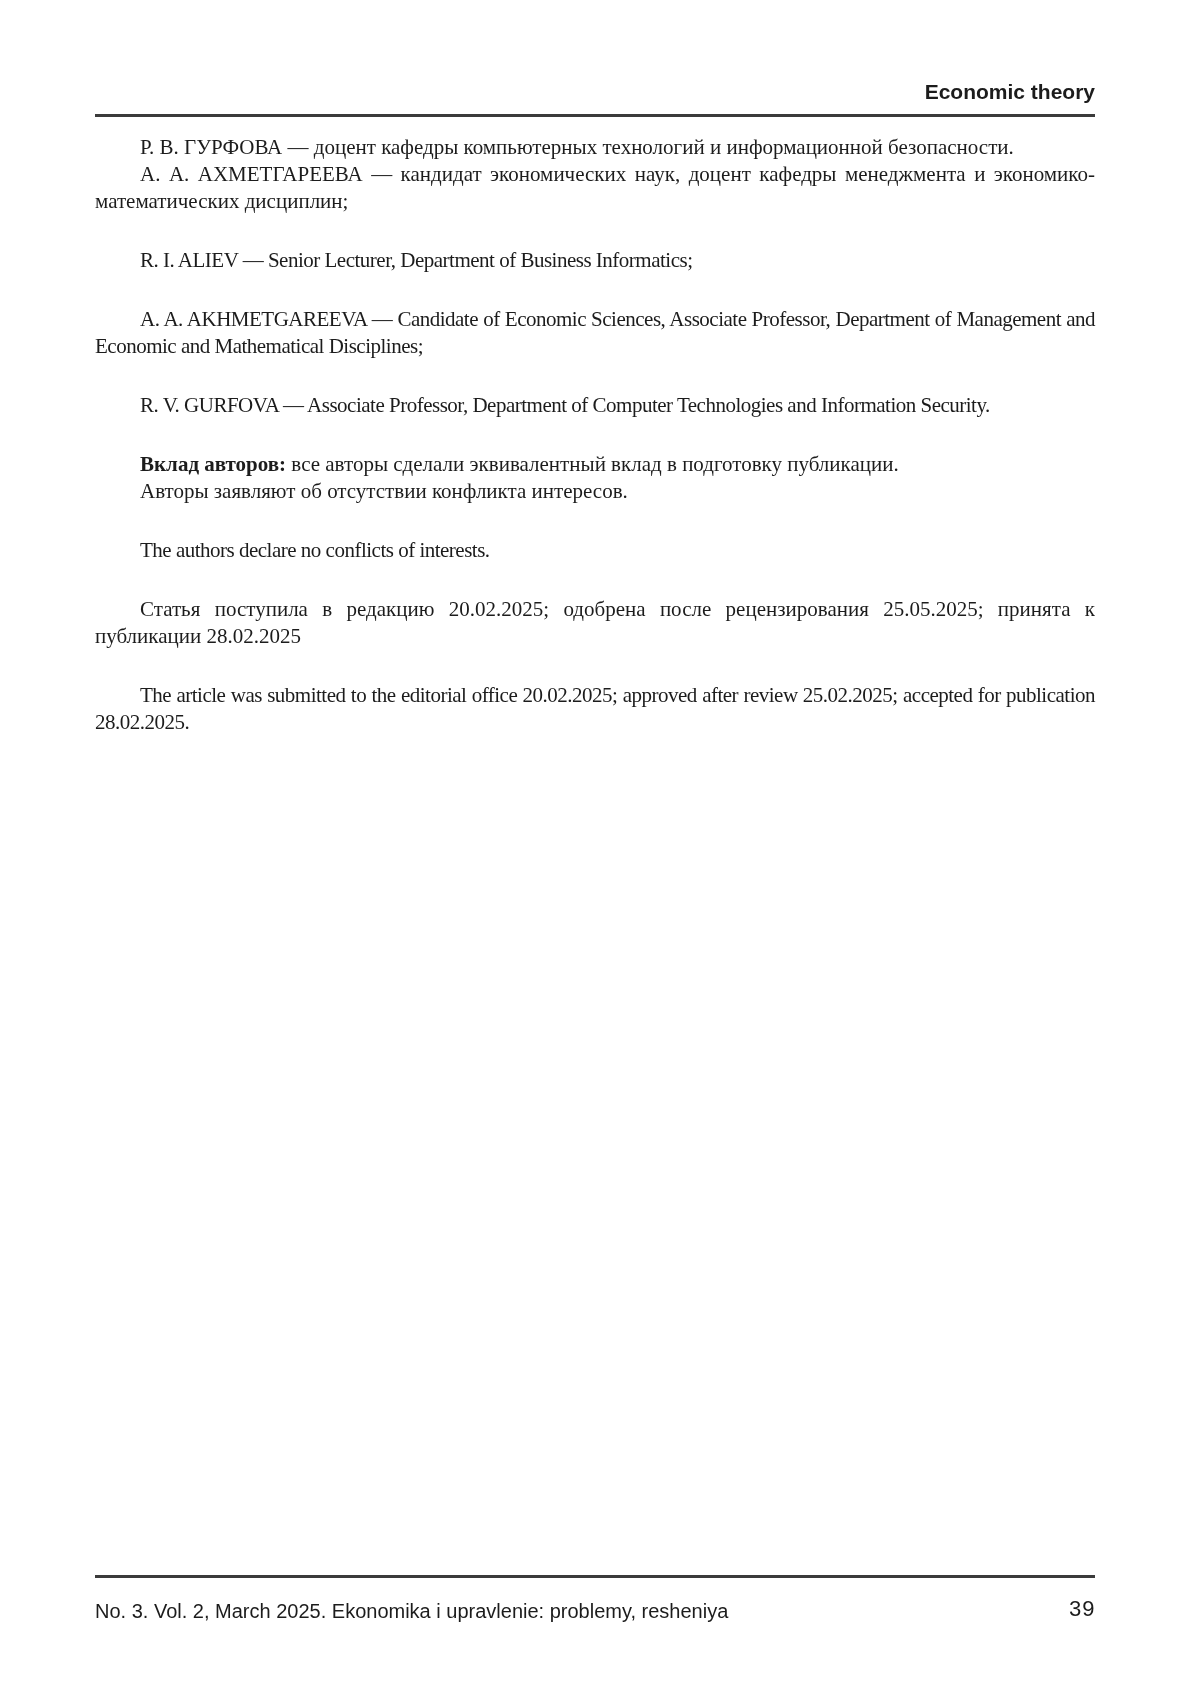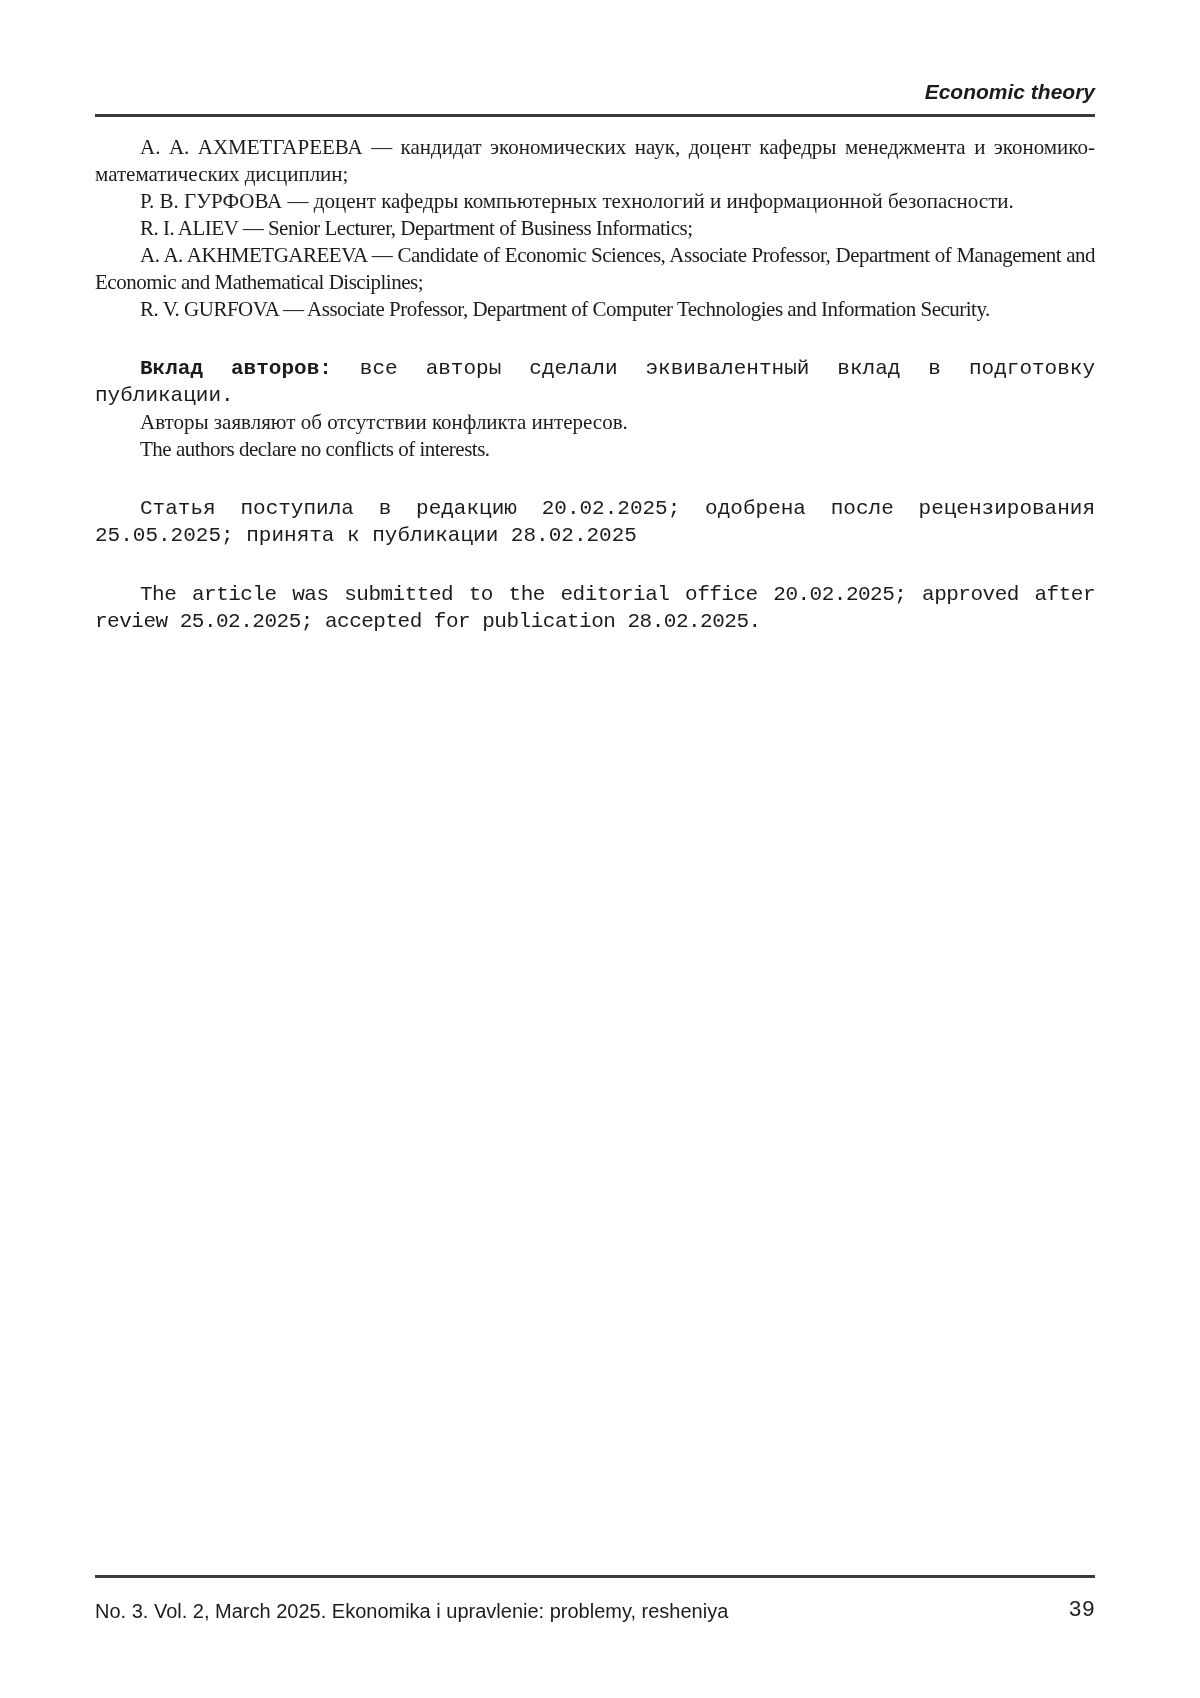--- a/index.html
+++ b/index.html
@@ -18,21 +18,20 @@
     position: absolute;
     left: 95px;
     width: 1000px;
     top: 80px;
     text-align: right;
     font-family: "Liberation Sans", sans-serif;
     font-weight: bold;
     font-size: 21px;
     line-height: 24px;
     color: var(--text, #1c1c1c);
-    font-style: italic;
   }
   .rule {
     position: absolute;
     left: 95px;
     width: 1000px;
     height: 3px;
     background: var(--rule, #3b3b3b);
   }
   .rule-top { top: 114px; }
   .rule-bottom { top: 1575px; }
@@ -44,23 +43,23 @@
     width: 1000px;
     top: 134px;
   }
   .content p {
     margin: 0;
     font-size: 21px;
     line-height: 27px;
     text-align: justify;
     text-indent: 45px;
   }
-  .content p.en { letter-spacing: -0.5px; }
+  .content p.en { letter-spacing: -0.5px; margin-top: 32px; }
   .gap-sm { margin-top: 24px !important; }
-  .gap { margin-top: 32px !important; font-family: Liberation Mono, monospace; }
+  .gap { margin-top: 32px !important; }
   b { font-weight: bold; }
 
   
   .footer {
     position: absolute;
     left: 95px;
     width: 1000px;
     top: 1598px;
     display: flex;
     justify-content: space-between;
@@ -75,22 +74,22 @@
 </head>
 <body>
 
 <div class="page">
 
   <div class="running-head">Economic theory</div>
   <div class="rule rule-top"></div>
 
   <div class="content">
 
+    <p>Р. В. ГУРФОВА — доцент кафедры компьютерных технологий и информационной безопасности.</p>
     <p>А. А. АХМЕТГАРЕЕВА — кандидат экономических наук, доцент кафедры менеджмента и экономико-математических дисциплин;</p>
-    <p>Р. В. ГУРФОВА — доцент кафедры компьютерных технологий и информационной безопасности.</p>
 
     <p class="en">R. I. ALIEV — Senior Lecturer, Department of Business Informatics;</p>
     <p class="en">A. A. AKHMETGAREEVA — Candidate of Economic Sciences, Associate Professor, Department of Management and Economic and Mathematical Disciplines;</p>
     <p class="en">R. V. GURFOVA — Associate Professor, Department of Computer Technologies and Information Security.</p>
 
     <p class="gap"><b>Вклад авторов:</b><span> все авторы сделали эквивалентный вклад в подготовку публикации.</span></p>
     <p>Авторы заявляют об отсутствии конфликта интересов.</p>
 
     <p class="en">The authors declare no conflicts of interests.</p>
 

